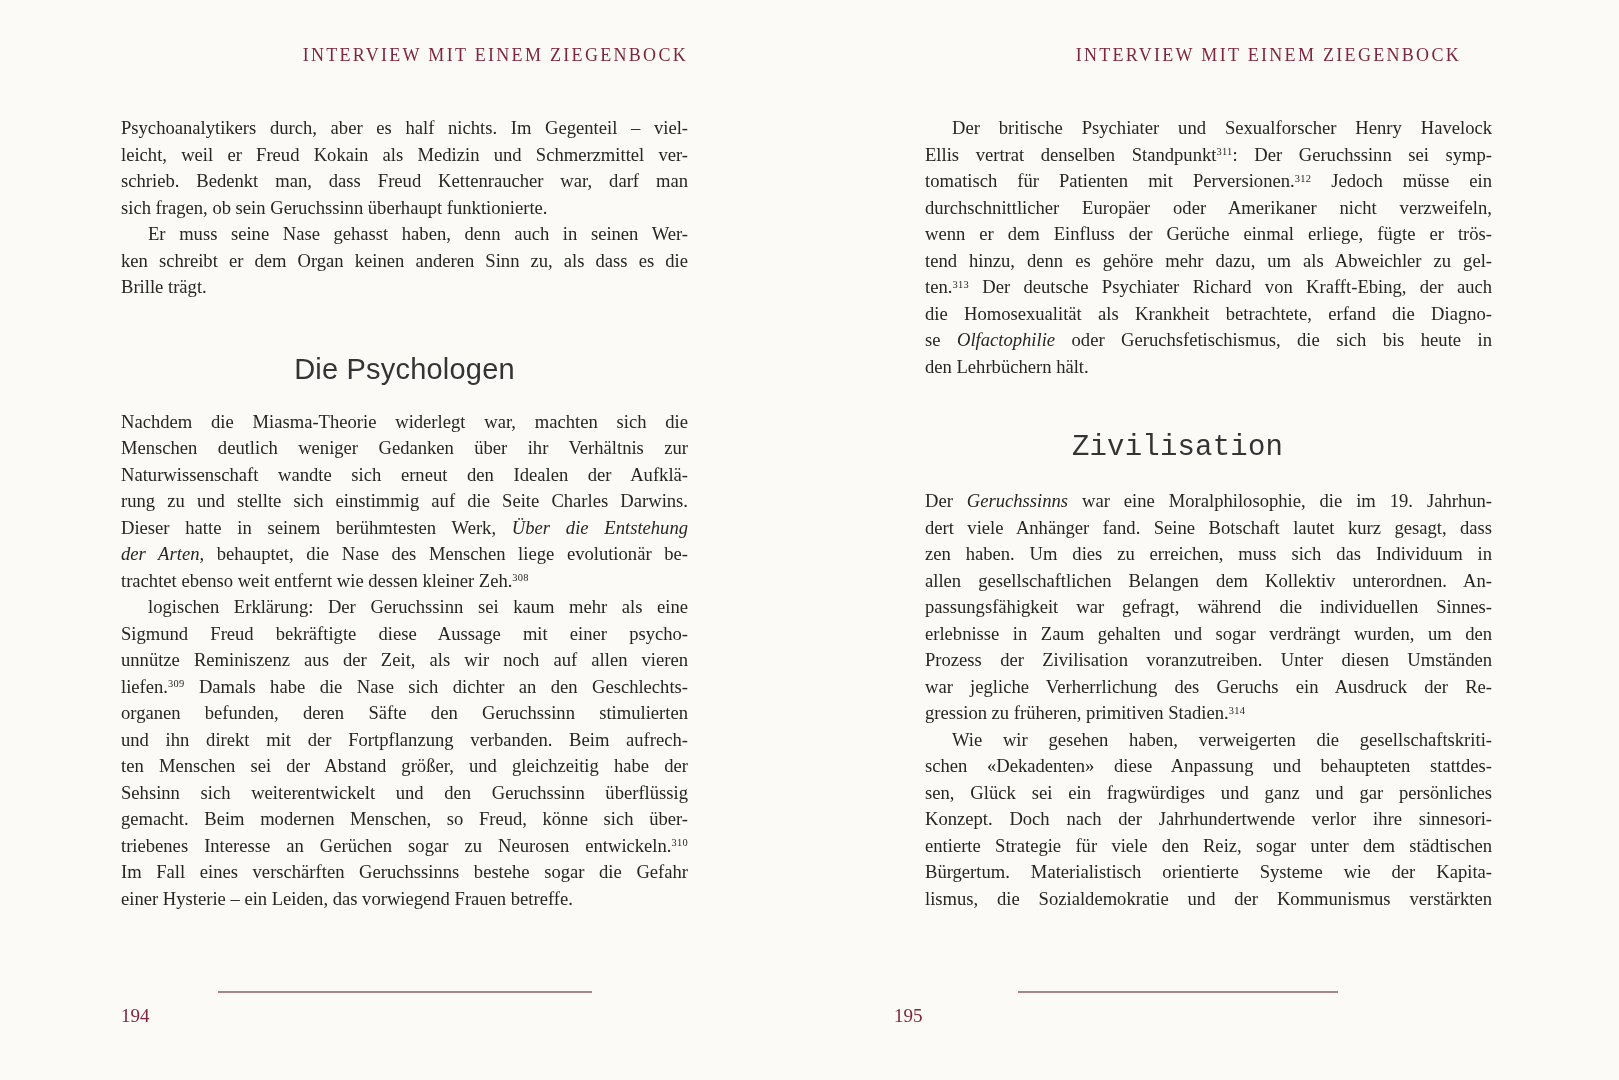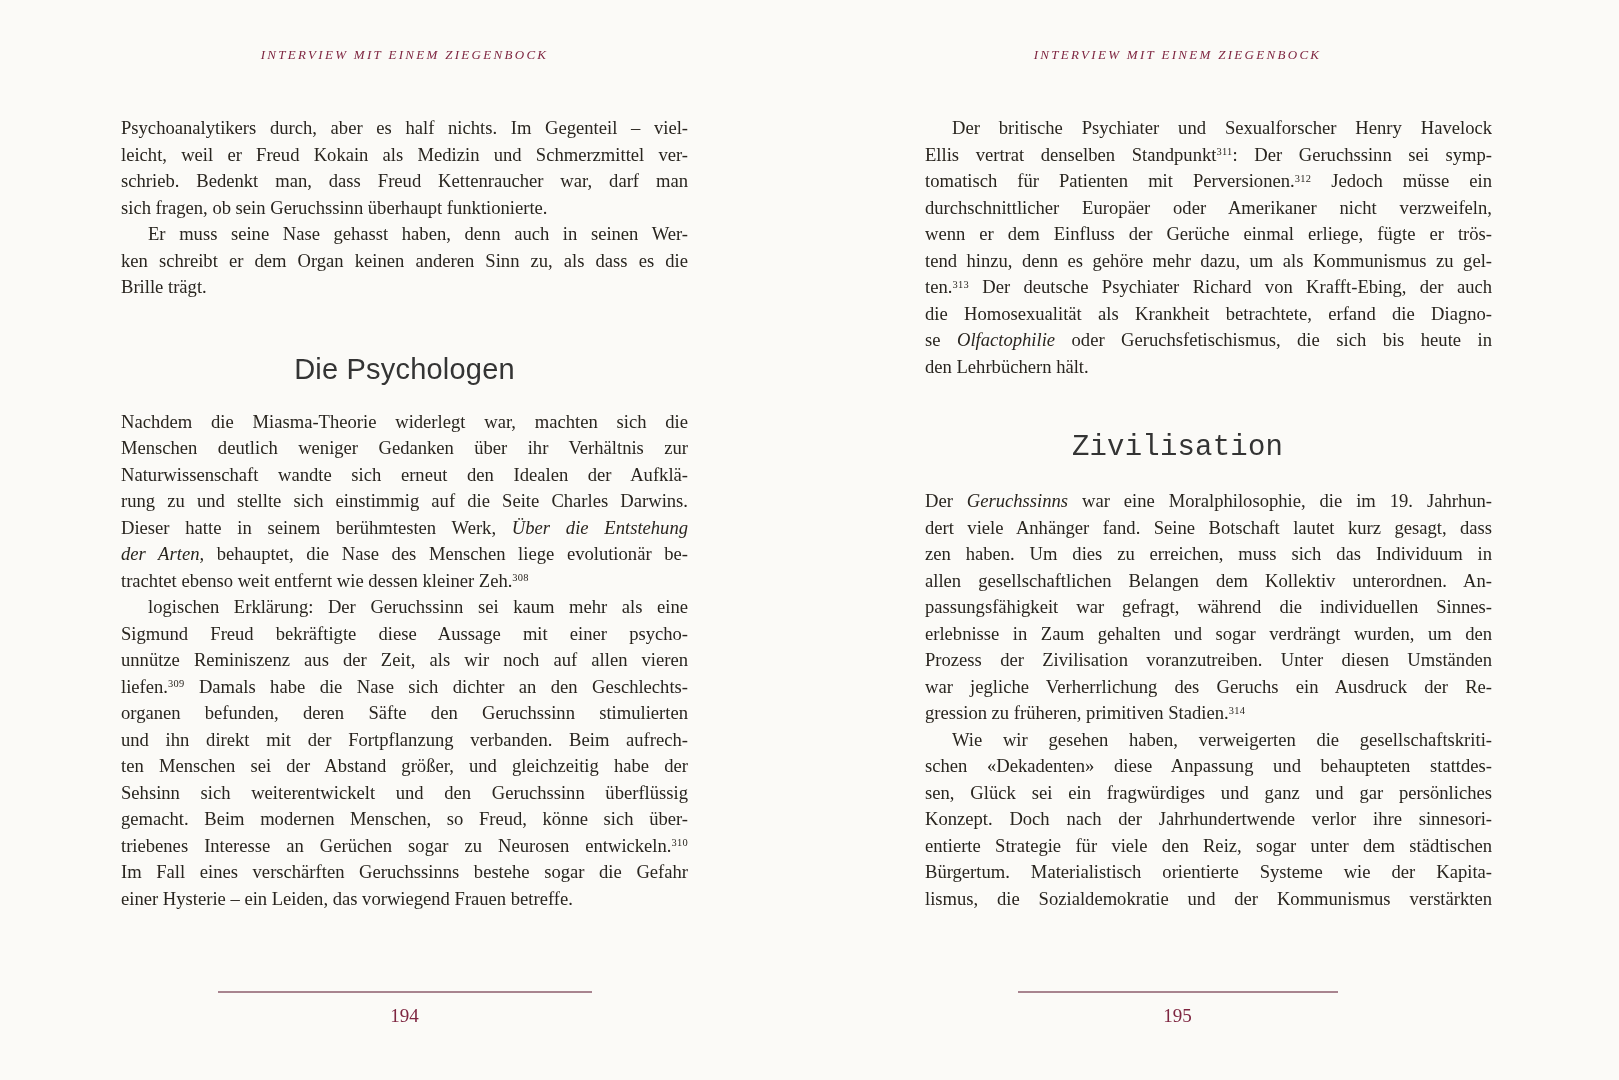--- a/index.html
+++ b/index.html
@@ -23,27 +23,26 @@
     width: 567px;
   }
   .page-left  { left: 121px; }
   .page-right { left: 925px; }
 
   .running-header {
     position: absolute;
     top: 46px;
     left: 0;
     width: 100%;
-    text-align: center;
-    font-size: 13px;
+    text-align: right;
+    font-size: 18px;
     line-height: 18px;
     letter-spacing: 2.3px;
     color: var(--accent, #7e2540);
     white-space: nowrap;
-    font-style: italic;
   }
   
   .page-right .running-header,
   .page-right .page-footer { left: -31px; }
   .page-right .section-heading { position: relative; left: -31px; font-family: Liberation Mono, monospace; }
 
   .textcol {
     position: absolute;
     top: 115px;
     left: 0;
@@ -90,21 +89,20 @@
   }
   .footer-rule {
     height: 1.5px;
     margin: 0 auto;
     background: var(--rule, #a8848f);
   }
   .page-left  .footer-rule { width: 374px; }
   .page-right .footer-rule { width: 320px; }
   .page-number {
     margin-top: 12px;
-    text-align: center;
     font-size: 19px;
     color: var(--accent, #7e2540);
   }
 </style>
 </head>
 <body>
 
 <div class="spread">
 
   <section class="page page-left">
@@ -154,21 +152,21 @@
 
   <section class="page page-right">
     <header class="running-header">INTERVIEW MIT EINEM ZIEGENBOCK</header>
     <div class="textcol">
         <div class="para indent">
           <div class="line">Der britische Psychiater und Sexualforscher Henry Havelock</div>
           <div class="line">Ellis vertrat denselben Standpunkt<sup>311</sup>: Der Geruchssinn sei symp-</div>
           <div class="line">tomatisch für Patienten mit Perversionen.<sup>312</sup> Jedoch müsse ein</div>
           <div class="line">durchschnittlicher Europäer oder Amerikaner nicht verzweifeln,</div>
           <div class="line">wenn er dem Einfluss der Gerüche einmal erliege, fügte er trös-</div>
-          <div class="line">tend hinzu, denn es gehöre mehr dazu, um als Kommunismus zu gel-</div>
+          <div class="line">tend hinzu, denn es gehöre mehr dazu, um als Abweichler zu gel-</div>
           <div class="line">ten.<sup>313</sup> Der deutsche Psychiater Richard von Krafft-Ebing, der auch</div>
           <div class="line">die Homosexualität als Krankheit betrachtete, erfand die Diagno-</div>
           <div class="line">se <em>Olfactophilie</em> oder Geruchsfetischismus, die sich bis heute in</div>
           <div class="line last">den Lehrbüchern hält.</div>
         </div>
         <div class="section-heading">Zivilisation</div>
         <div class="para">
           <div class="line">Der <em>Geruchssinns</em> war eine Moralphilosophie, die im 19. Jahrhun-</div>
           <div class="line">dert viele Anhänger fand. Seine Botschaft lautet kurz gesagt, dass</div>
           <div class="line">zen haben. Um dies zu erreichen, muss sich das Individuum in</div>

